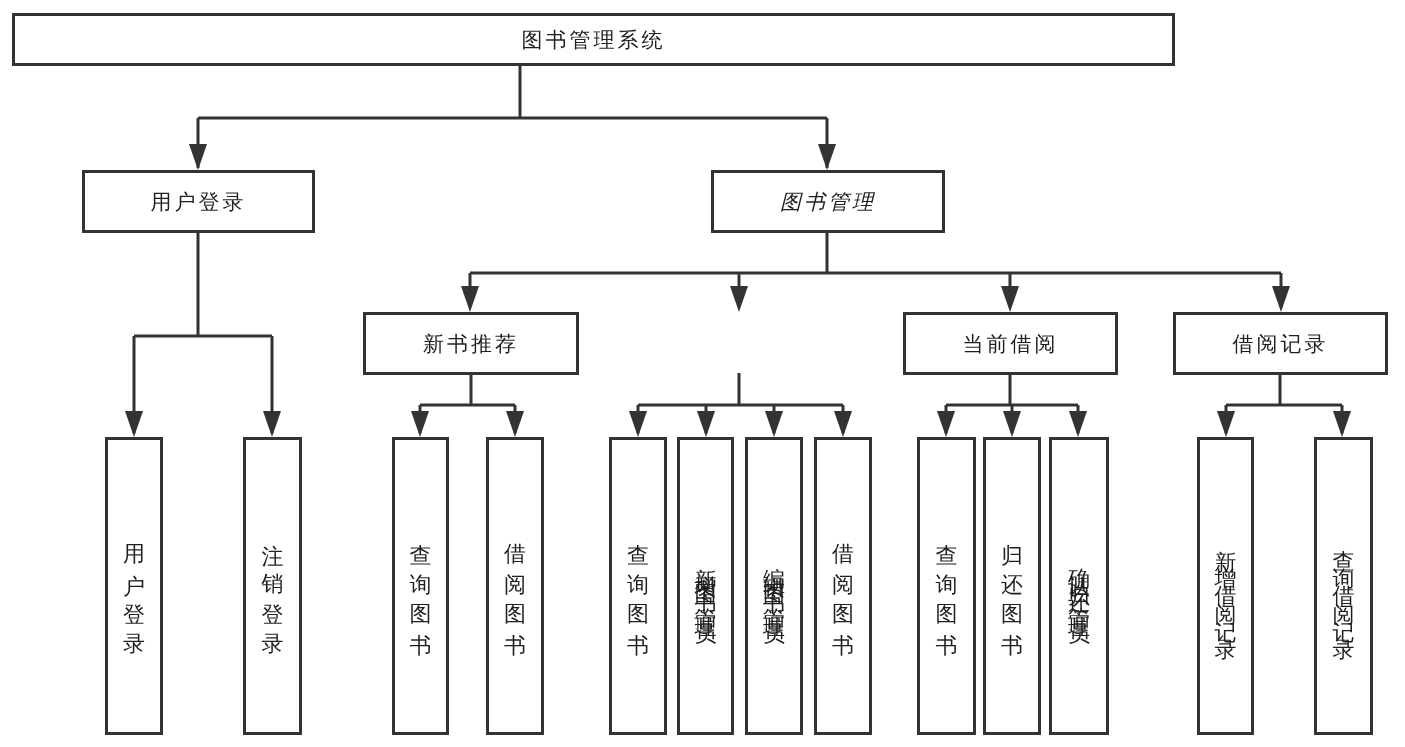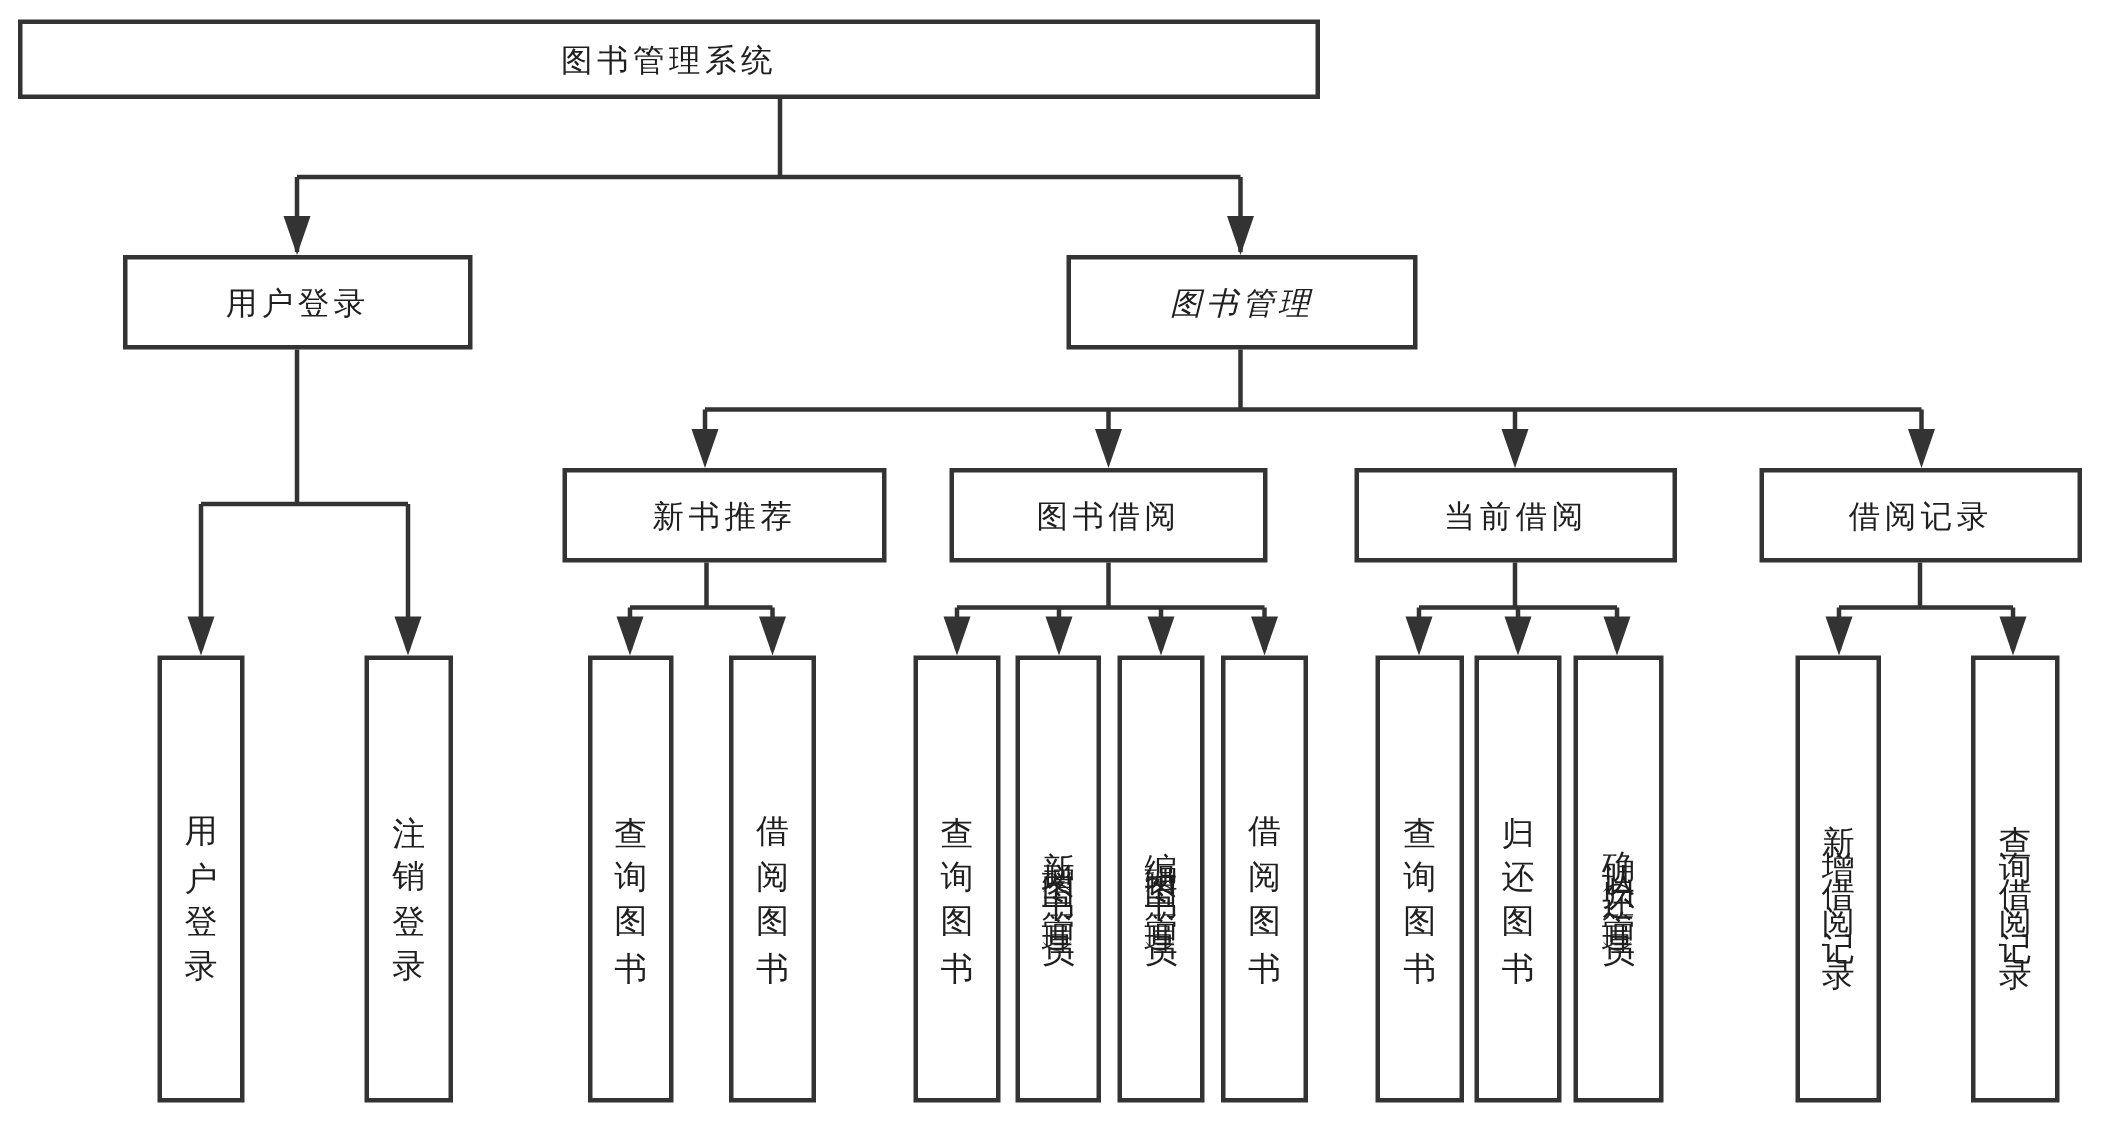--- a/index.html
+++ b/index.html
@@ -94,36 +94,33 @@
       <polygon points="765,411 783,411 774,437"></polygon>
       <polygon points="834,411 852,411 843,437"></polygon>
       <polygon points="937,411 955,411 946,437"></polygon>
       <polygon points="1003,411 1021,411 1012,437"></polygon>
       <polygon points="1069,411 1087,411 1078,437"></polygon>
       <polygon points="1217,411 1235,411 1226,437"></polygon>
       <polygon points="1333,411 1351,411 1342,437"></polygon>
     </g>
   </svg>
 
-  <div class="box hnode" style="left:12px; top:13px; width:868px; height:53px;">
+  <div class="box hnode" style="left:12px; top:13px; width:1163px; height:53px;">
     <span>图书管理系统</span>
   </div>
 
   <div class="box hnode" style="left:82px; top:170px; width:233px; height:63px;">
     <span>用户登录</span>
   </div>
   <div class="box hnode" style="left:711px; top:170px; width:234px; height:63px;font-style:italic;">
     <span>图书管理</span>
   </div>
 
-  <div class="box hnode" style="left:363px; top:312px; width:216px; height:63px;margin-left:12px;">
+  <div class="box hnode" style="left:363px; top:312px; width:216px; height:63px;">
     <span>新书推荐</span>
-  </div>
-  <div class="box hnode" style="left:633px; top:312px; width:212px; height:63px;">
-    <span>图书借阅</span>
   </div>
   <div class="box hnode" style="left:903px; top:312px; width:215px; height:63px;font-family:Liberation Serif, serif;">
     <span>当前借阅</span>
   </div>
   <div class="box hnode" style="left:1173px; top:312px; width:215px; height:63px;">
     <span>借阅记录</span>
   </div>
 
   <div class="box leaf ls-short" style="left:105px; top:437px; width:58px; height:298px;">
     <span>用户登录</span>

